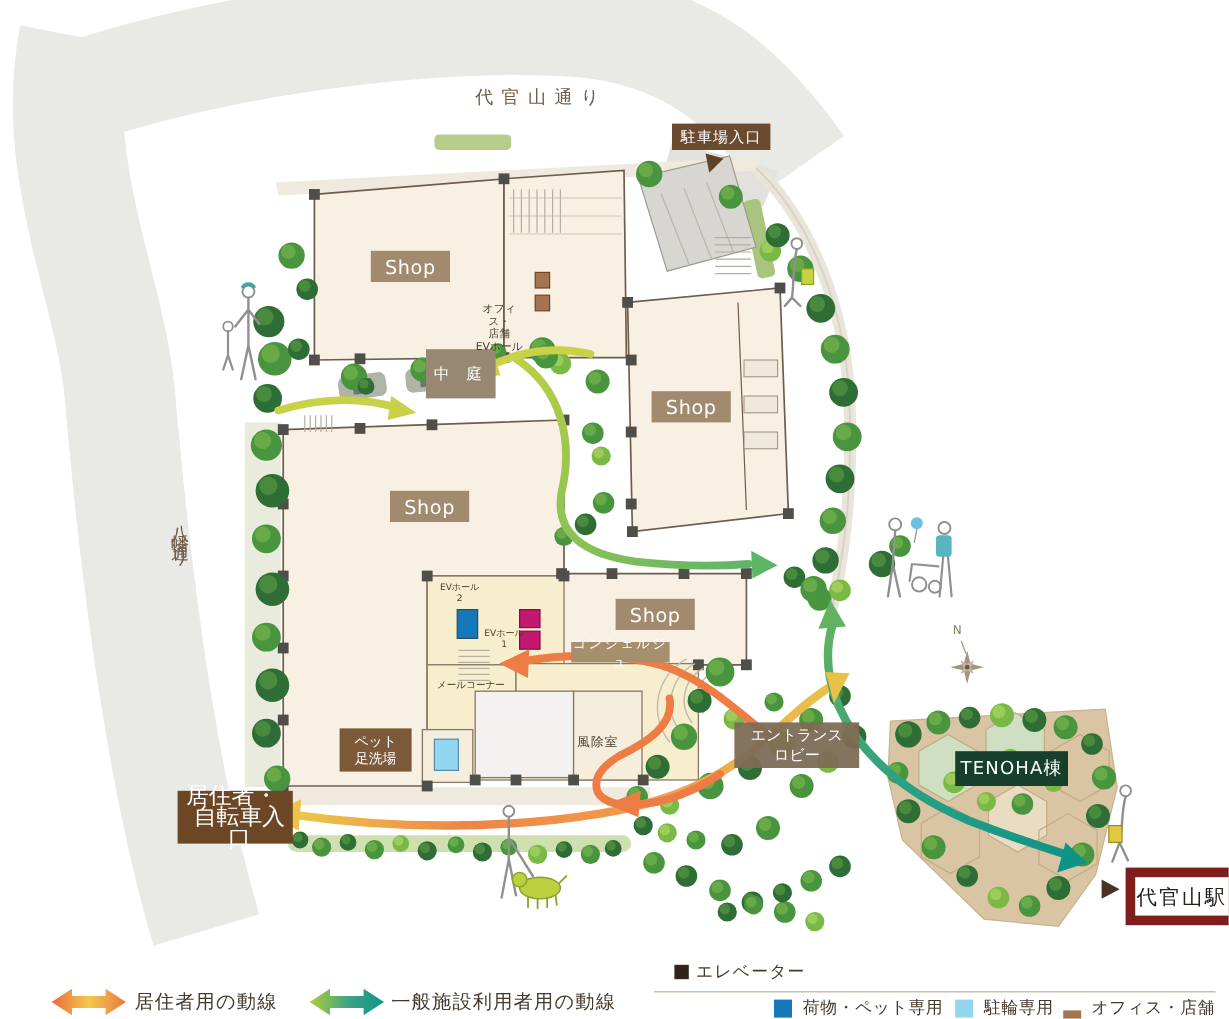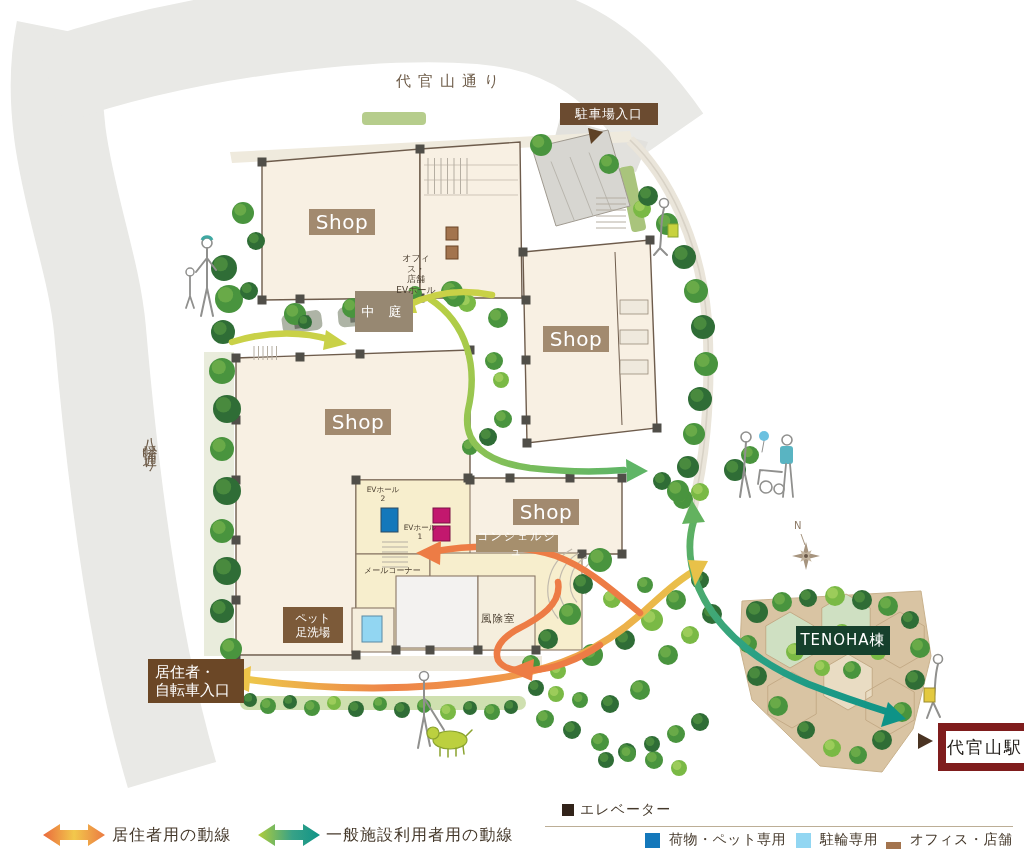--- a/index.html
+++ b/index.html
@@ -5,29 +5,29 @@
   html,body{margin:0;padding:0;background:#fff;}
   .stage{position:relative;width:1024px;height:849px;background:#ffffff;overflow:hidden;
          font-family:"DejaVu Sans",sans-serif;}
   #plan{position:absolute;left:0;top:0;z-index:1;}
   .lbl{position:absolute;z-index:2;white-space:pre;}
   .street{color:#6e5c49;font-size:15px;letter-spacing:7px;}
   .street-top{left:396px;top:72px;}
   .street-left{left:140px;top:426px;writing-mode:vertical-rl;}
   .badge{position:absolute;z-index:2;color:#fff;display:flex;flex-direction:column;
          align-items:center;justify-content:center;text-align:center;}
-  .b-shop{width:66px;height:26px;background:#a28a6f;font-size:20px;letter-spacing:.5px;text-align:center;}
+  .b-shop{width:66px;height:26px;background:#a28a6f;font-size:16px;letter-spacing:.5px;text-align:center;}
   .b-shop-nw{left:309px;top:209px;} .b-shop-e{left:543px;top:326px;}
   .b-shop-w{left:325px;top:409px;}  .b-shop-c{left:513px;top:499px;}
   .b-courtyard{left:355px;top:291px;width:58px;height:41px;background:#978872;font-size:13px;letter-spacing:5px;}
-  .b-parking{left:560px;top:103px;width:98px;height:22px;background:#6b4b30;font-size:12.5px;letter-spacing:1px;}
+  .b-parking{left:560px;top:103px;width:82px;height:22px;background:#6b4b30;font-size:12.5px;letter-spacing:1px;}
   .b-concierge{left:476px;top:535px;width:82px;height:17px;background:#a68f6d;font-size:11px;letter-spacing:2px;}
   .b-petwash{left:283px;top:607px;width:60px;height:36px;background:#7c5a39;font-size:11.5px;line-height:14px;}
   .b-lobby{left:612px;top:602px;width:104px;height:38px;background:rgba(125,108,85,.95);font-size:12.5px;line-height:16px;}
-  .b-resident{left:148px;top:659px;width:96px;height:44px;background:#6b4726;font-size:15px;line-height:18px;align-items:flex-start;padding-left:7px;box-sizing:border-box;}
+  .b-resident{left:148px;top:659px;width:96px;height:44px;background:#6b4726;font-size:19px;line-height:18px;align-items:flex-start;padding-left:7px;box-sizing:border-box;}
   .b-tenoha{left:796px;top:626px;width:94px;height:29px;background:#16402c;font-size:15px;letter-spacing:1px;}
   .b-station{left:938px;top:723px;width:78px;height:32px;background:#fff;border:8px solid #7f1d1d;color:#24201c;font-size:17px;letter-spacing:2px;}
   .plain{color:#473b2d;text-align:center;z-index:2;position:absolute;}
   .t-officeev{left:394px;top:217px;width:44px;font-size:9px;line-height:10.5px;margin-top:36px;}
   .t-ev2{left:362px;top:486px;width:42px;font-size:7.5px;line-height:8.5px;}
   .t-ev1{left:398px;top:524px;width:44px;font-size:7.5px;line-height:8.5px;}
   .t-mail{left:364px;top:565px;font-size:8px;}
   .t-wind{left:481px;top:612px;font-size:10.5px;letter-spacing:1px;}
   .t-north{left:794px;top:520px;font-size:10px;color:#8d7a66;}
   .leg-label{position:absolute;top:825px;font-size:16px;color:#45392b;letter-spacing:1px;z-index:2;}
@@ -738,20 +738,24 @@
     <div>1</div>
   </div>
   <div class="plain t-mail">メールコーナー</div>
   <div class="badge b-concierge">コンシェルジュ</div>
   <div class="plain t-wind">風除室</div>
 
   <div class="badge b-petwash">
     <div>ペット</div>
     <div>足洗場</div>
   </div>
+  <div class="badge b-lobby">
+    <div>エントランス</div>
+    <div>ロビー</div>
+  </div>
   <div class="badge b-resident">
     <div>居住者・</div>
     <div>自転車入口</div>
   </div>
   <div class="badge b-tenoha">TENOHA棟</div>
   <div class="badge b-station">代官山駅</div>
   <div class="lbl t-north plain">N</div>
 
   <div class="leg-label leg-res">居住者用の動線</div>
   <div class="leg-label leg-gen">一般施設利用者用の動線</div>

